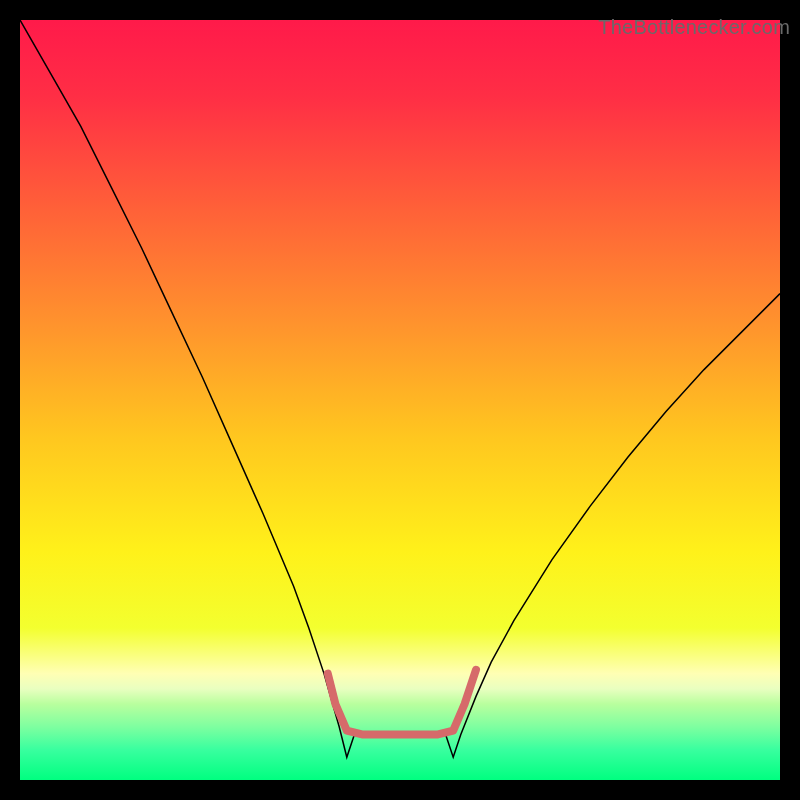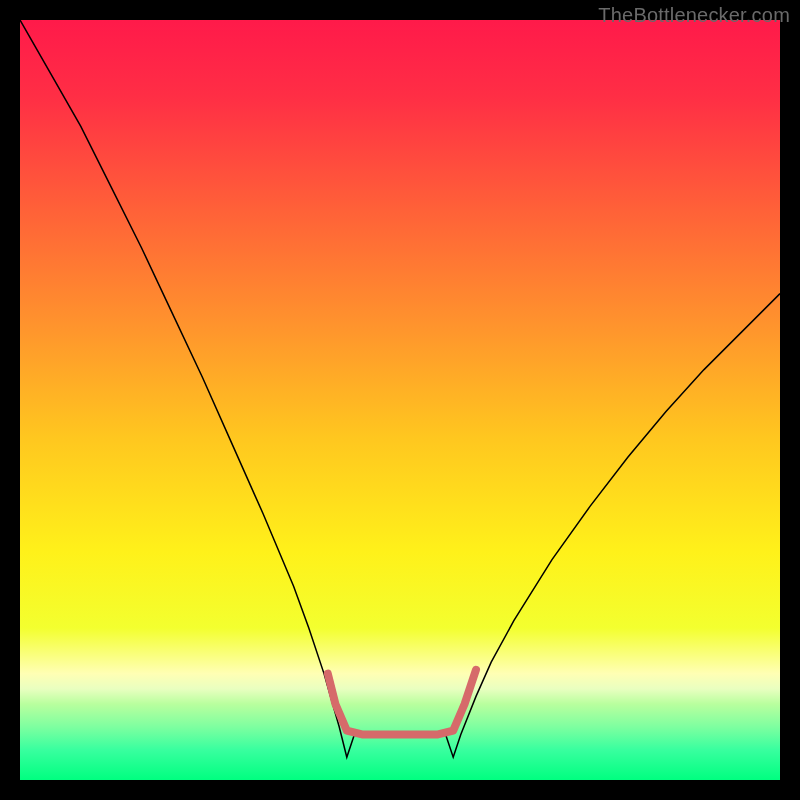--- a/index.html
+++ b/index.html
@@ -19,21 +19,21 @@
   }
   #plot {
     position: absolute;
     left: 20px;
     top: 20px;
     width: 760px;
     height: 760px;
   }
   #watermark {
     position: absolute;
-    top: 4px;
+    top: 16px;
     right: 10px;
     color: #6a6a6a;
     font-size: 20px;
     letter-spacing: 0.2px;
     font-weight: 500;
     white-space: nowrap;
   }
 </style>
 </head>
 <body>

